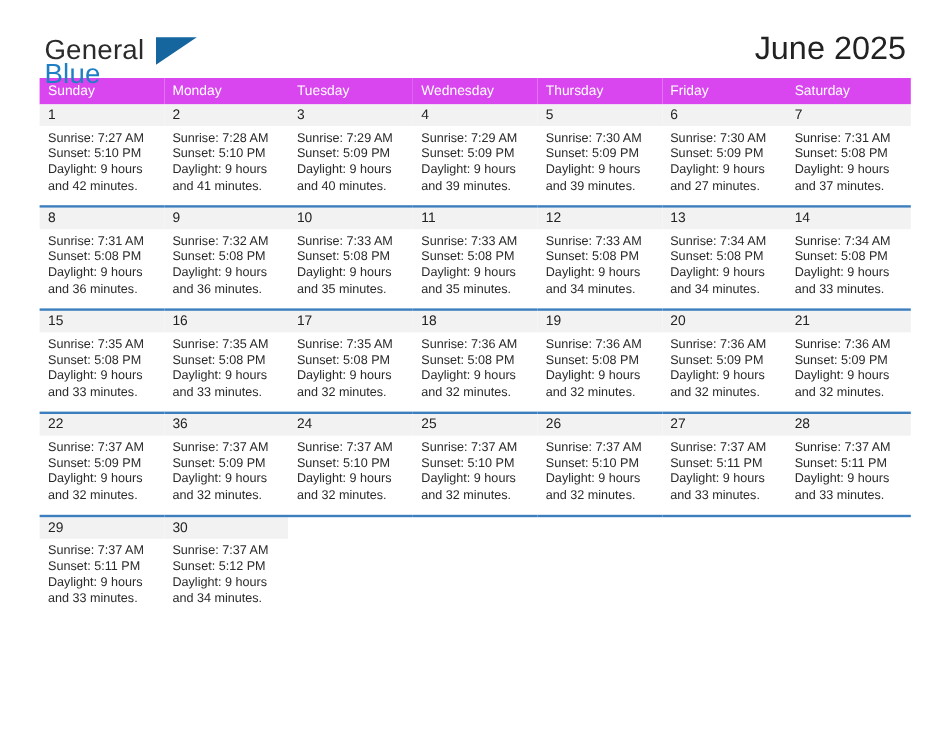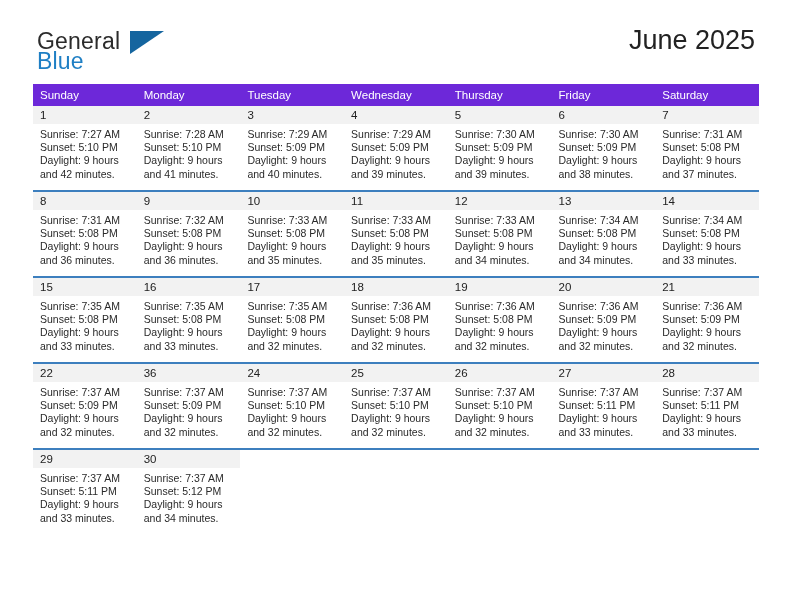--- a/index.html
+++ b/index.html
@@ -18,21 +18,21 @@
     position: relative;
     width: 792px;
     height: 612px;
     box-sizing: border-box;
     padding: 0 33px;
   }
 
   
   .topbar {
     position: relative;
-    height: 84px;
+    height: 65px;
   }
   .logo {
     position: absolute;
     left: 4px;
     top: 30px;
     line-height: 1;
     user-select: none;
   }
   .logo-general {
     font-size: 23px;
@@ -75,21 +75,21 @@
     white-space: nowrap;
   }
 
   
   .cal {
     width: 726px;
     border-collapse: collapse;
     table-layout: fixed;
   }
   .cal th {
-    background: #6d28d9;
+    background: #d946ef;
     color: #ffffff;
     font-size: 11.5px;
     font-weight: normal;
     text-align: left;
     padding: 5px 0 5px 7px;
     height: 12px;
     border: none;
   }
   .cal td {
     vertical-align: top;
@@ -216,21 +216,21 @@
               </div>
             </div>
           </td>
           <td>
             <div class="cell">
               <div class="daynum">6</div>
               <div class="info">
                 <div>Sunrise: 7:30 AM</div>
                 <div>Sunset: 5:09 PM</div>
                 <div>Daylight: 9 hours</div>
-                <div>and 38 minutes.</div>
+                <div>and 27 minutes.</div>
               </div>
             </div>
           </td>
           <td>
             <div class="cell">
               <div class="daynum">7</div>
               <div class="info">
                 <div>Sunrise: 7:31 AM</div>
                 <div>Sunset: 5:08 PM</div>
                 <div>Daylight: 9 hours</div>

